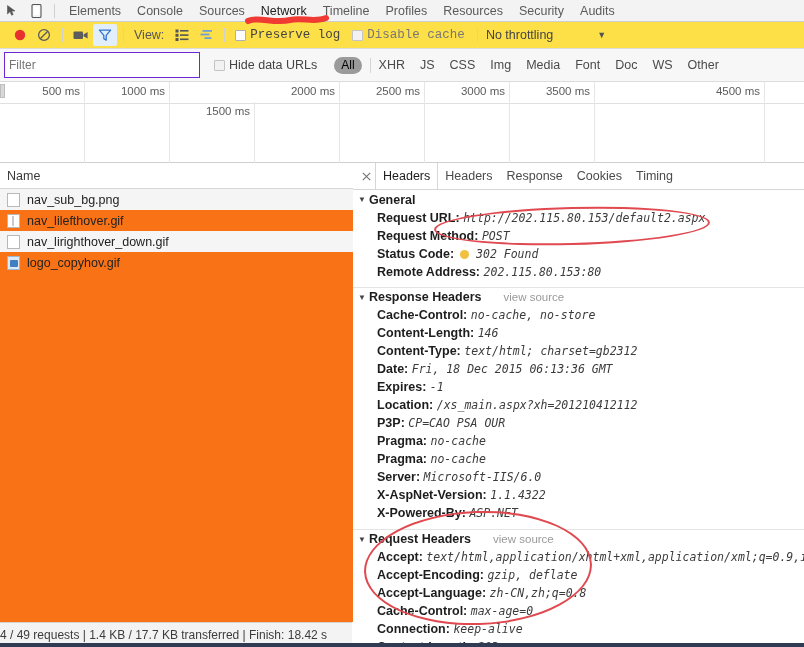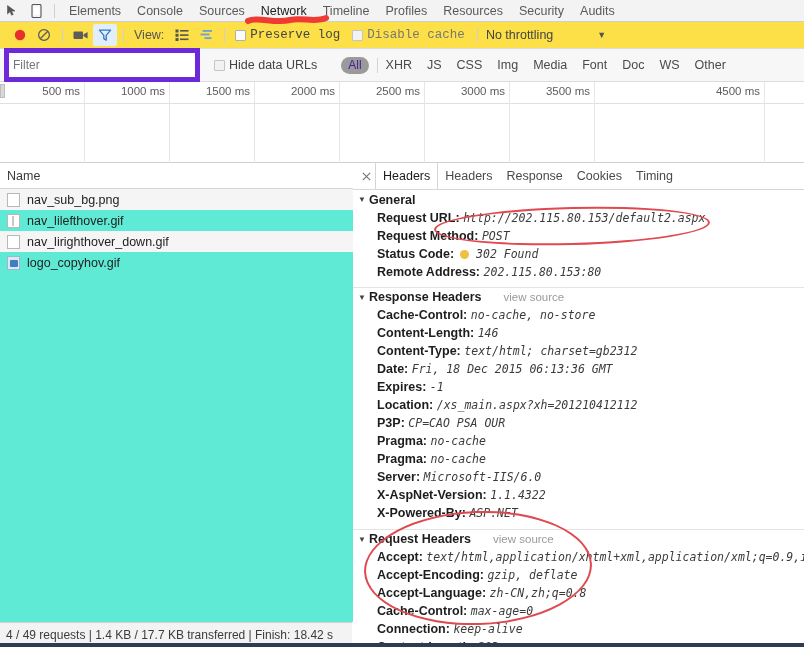--- a/index.html
+++ b/index.html
@@ -61,30 +61,30 @@
   }
 
   
   .filterbar {
     position: absolute; left: 0; top: 49px; width: 804px; height: 33px;
     background: #f7f7f7; border-bottom: 1px solid #dcdcdc;
     display: flex; align-items: center; padding-left: 4px;
   }
   .filter-input {
     width: 196px; height: 19px;
-    border: 5px solid #6d28d9; background: #fff;
+    border: 1px solid #6d28d9; background: #fff;
     font-size: 12px; color: #a8a8a8;
     padding: 12px 4px; line-height: 17px;
     font-family: "Liberation Sans", sans-serif;
   }
   .hide-urls { display: flex; align-items: center; margin-left: 14px; }
   .chip-all {
-    background: #9a9a9a; color: #4c1d95;
+    background: #9a9a9a; color: #000000;
     border-radius: 9px; padding: 2px 7px;
-    font-size: 12px; margin-left: 24px; line-height: 13px;
+    font-size: 12px; margin-left: 17px; line-height: 13px;
   }
   .chip-sep { width: 1px; height: 15px; background: #d5d5d5; margin: 0 8px; }
   .chip {
     font-size: 12.5px; color: #4a4a4a;
     margin-right: 15px; white-space: nowrap;
   }
 
   
   .overview {
     position: absolute; left: 0; top: 82px; width: 804px; height: 81px;
@@ -103,21 +103,21 @@
     background: #d8d8d8; border: 1px solid #bdbdbd;
   }
   .ov-hline {
     position: absolute; left: 0; top: 21px; width: 804px;
     border-top: 1px solid #e0e0e0;
   }
 
   
   .left-pane {
     position: absolute; left: 0; top: 163px; width: 400px; height: 459px;
-    background: #5eead4; border-right: 1px solid #cdcdcd;
+    background: #f97316; border-right: 1px solid #cdcdcd;
     overflow: hidden;
   }
   .name-hdr {
     height: 26px; line-height: 26px;
     border-bottom: 1px solid #d6d6d6;
     background: #fff; padding-left: 7px;
     font-size: 12.5px; color: #3a3a3a;
   }
   .req-row {
     height: 21px; display: flex; align-items: center;
@@ -138,21 +138,21 @@
   }
   .ricon.thumb:after {
     content: ""; position: absolute; left: 2px; top: 3px;
     width: 8px; height: 7px; background: #3f7fc1; border-radius: 1px;
   }
 
   
   .statusbar {
     position: absolute; left: 0; top: 622px; width: 352px; height: 25px;
     background: #f3f3f3; border-top: 1px solid #d2d2d2;
-    display: flex; align-items: center; padding-left: 6px;
+    display: flex; align-items: center; 
     font-size: 12px; color: #3c3c3c;
   }
 
   
   .right-pane {
     position: absolute; left: 353px; top: 163px; width: 451px; height: 484px;
     background: #fff; overflow: hidden;
   }
   .detail-tabs {
     height: 27px; border-bottom: 1px solid #d6d6d6;
@@ -320,21 +320,21 @@
 
   <div class="overview">
     <div class="ov-left-handle"></div>
     <div class="ov-hline"></div>
     <div class="ov-tick" style="left:0px;width:85px;">
       <span>500 ms</span>
     </div>
     <div class="ov-tick" style="left:85px;width:85px;text-decoration:underline;">
       <span>1000 ms</span>
     </div>
-    <div class="ov-tick" style="left:170px;width:85px;">
+    <div class="ov-tick" style="left:170px;width:85px;margin-top:20px;">
       <span>1500 ms</span>
     </div>
     <div class="ov-tick" style="left:255px;width:85px;">
       <span>2000 ms</span>
     </div>
     <div class="ov-tick" style="left:340px;width:85px;">
       <span>2500 ms</span>
     </div>
     <div class="ov-tick" style="left:425px;width:85px;">
       <span>3000 ms</span>

